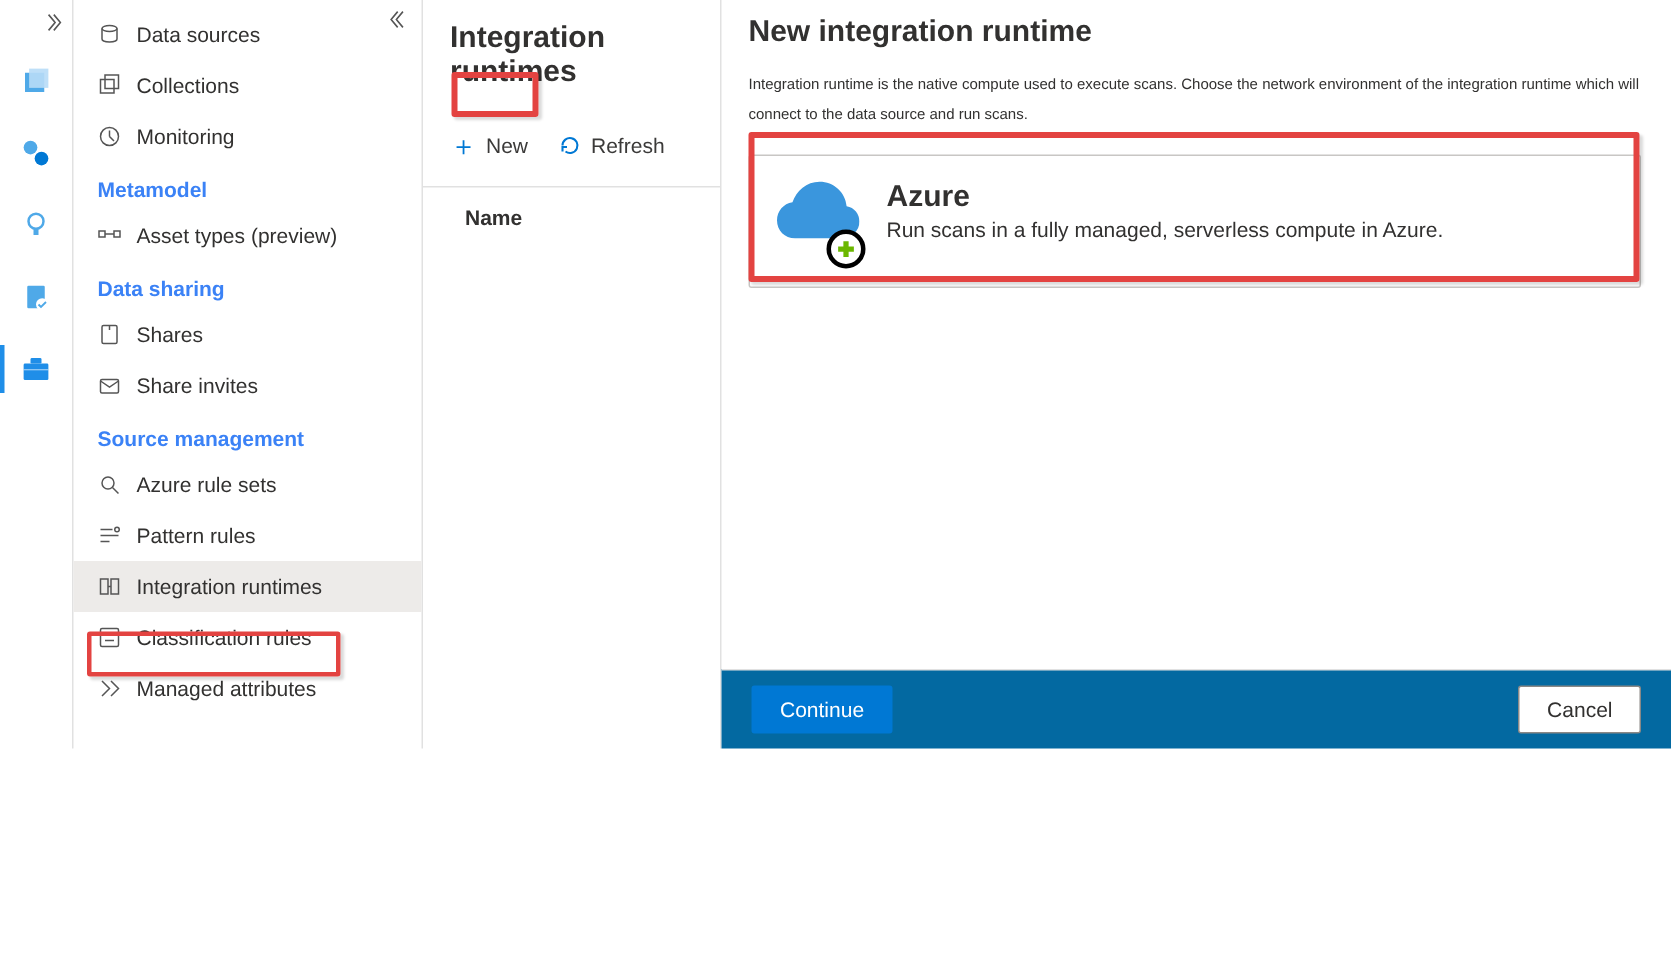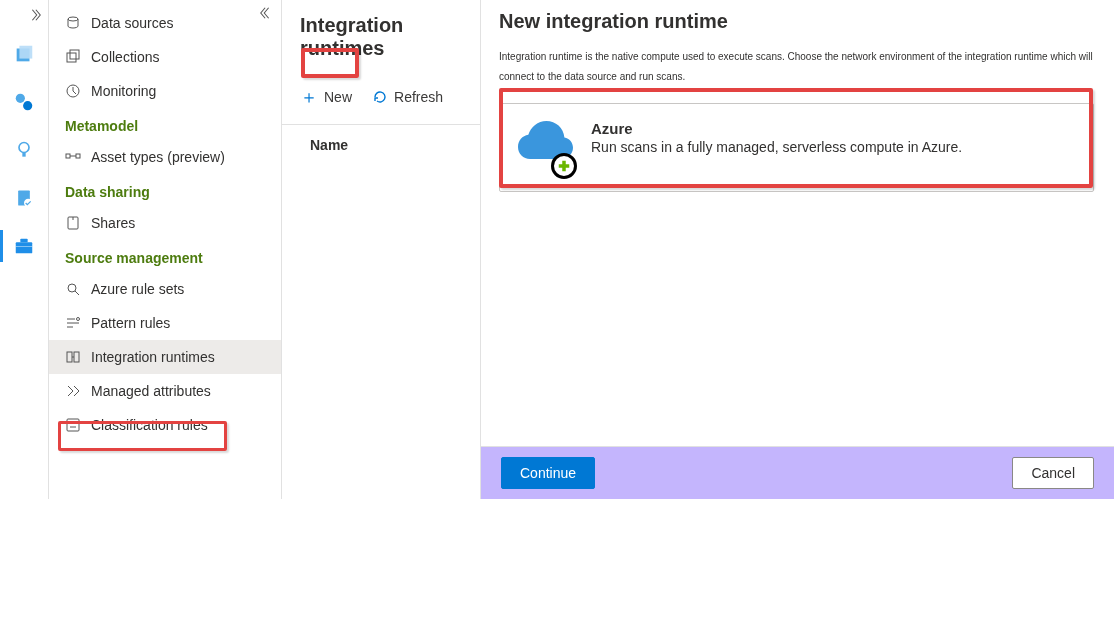--- a/index.html
+++ b/index.html
@@ -9,21 +9,21 @@
   
   .iconrail { width:49px; border-right:1px solid #e1e1e1; display:flex; flex-direction:column; align-items:center; padding-top:8px; gap:0; position:relative; }
   .iconrail .expand { width:48px; display:flex; justify-content:flex-end; padding-right:6px; padding-bottom:8px; color:#555; }
   .rail-item { width:48px; height:48px; display:flex; align-items:center; justify-content:center; color:#1f8ee8; cursor:pointer; }
   .rail-item.selected { position:relative; }
   .rail-item.selected::before { content:""; position:absolute; left:0; top:8px; bottom:8px; width:3px; background:#1f8ee8; }
 
   
   .navpanel { width:233px; border-right:1px solid #e1e1e1; position:relative; padding-top:6px; }
   .navpanel .collapse { position:absolute; right:8px; top:6px; color:#555; font-size:13px; cursor:pointer; }
-  .nav-section { padding:10px 16px 6px 16px; font-weight:600; color:#4d7c0f; font-size:14px; }
+  .nav-section { padding:10px 16px 6px 16px; font-weight:600; color:#3b82f6; font-size:14px; }
   .nav-item { display:flex; align-items:center; gap:10px; height:34px; padding:0 16px; color:#323130; cursor:pointer; }
   .nav-item .ic { width:16px; display:flex; justify-content:center; color:#555; }
   .nav-item.active { background:#edebe9; }
   .hl-ir { position:absolute; border:3px solid #e34341; border-radius:2px; pointer-events:none; box-shadow:2px 2px 2px rgba(0,0,0,.15); }
   .hl1 { left:58px; top:421px; width:169px; height:30px; }
 
   
   .middle { width:199px; border-right:1px solid #e1e1e1; padding:14px 0 0 0; position:relative; }
   .middle h1 { font-size:20px; font-weight:600; margin:0 18px 16px 18px; color:#323130; }
   .toolbar { display:flex; gap:4px; align-items:center; padding:6px 10px; }
@@ -32,26 +32,26 @@
   .tbtn .refresh { color:#0078d4; }
   .colhdr { padding:12px 28px 8px 28px; color:#323130; font-weight:600; border-top:1px solid #e1e1e1; margin-top:6px; }
   .hl2 { left:301px; top:48px; width:58px; height:30px; border-width:4px; }
 
   
   .main { flex:1; position:relative; padding:10px 20px 0 18px; }
   .main h2 { font-size:20px; font-weight:600; margin:0 0 14px 0; }
   .desc { font-size:10px; color:#323130; line-height:20px; margin-bottom:16px; }
   .card { border:1px solid #c8c6c4; border-radius:2px; padding:16px 18px; display:flex; gap:18px; align-items:flex-start; margin-bottom:14px; cursor:pointer; background:#fff; }
   .card .media { width:55px; height:55px; position:relative; flex:none; }
-  .card .body .title { font-weight:600; font-size:15px; margin-bottom:2px; }
+  .card .body .title { font-weight:600; font-size:20px; margin-bottom:2px; }
   .card .body .sub { color:#323130; font-size:14px; }
   .hl3 { border:4px solid #e34341; border-radius:2px; pointer-events:none; position:absolute; left:499px; top:88px; width:594px; height:100px; box-shadow:2px 2px 2px rgba(0,0,0,.15); }
 
   
-  .footer { position:absolute; left:0; right:0; bottom:0; border-top:1px solid #e1e1e1; padding:10px 20px; display:flex; justify-content:space-between; background:#c4b5fd; }
+  .footer { position:absolute; left:0; right:0; bottom:0; border-top:1px solid #e1e1e1; padding:10px 20px; display:flex; justify-content:space-between; background:#0369a1; }
   .btn { height:32px; padding:0 18px; border-radius:2px; font-size:14px; cursor:pointer; display:inline-flex; align-items:center; }
   .btn.primary { background:#0078d4; color:#fff; border:1px solid #0078d4; }
   .btn.secondary { background:#fff; color:#323130; border:1px solid #8a8886; }
 
   
   .ring { position:absolute; right:-4px; bottom:-4px; width:26px; height:26px; border:3px solid #000; border-radius:50%; background:#fff; display:flex; align-items:center; justify-content:center; }
   .ring svg { width:14px; height:14px; }
 
   svg { display:block; }
 </style>
@@ -150,20 +150,29 @@
     <div class="nav-section">Data sharing</div>
     <div class="nav-item">
       <span class="ic">
           <svg width="16" height="16" viewBox="0 0 16 16">
             <rect x="3" y="2" width="10" height="12" rx="1" fill="none" stroke="#555"></rect>
             <path d="M8 2v3" stroke="#555"></path>
           </svg>
         </span>
       <span>Shares</span>
     </div>
+    <div class="nav-item">
+      <span class="ic">
+          <svg width="16" height="16" viewBox="0 0 16 16">
+            <rect x="2" y="4" width="12" height="9" rx="1" fill="none" stroke="#555"></rect>
+            <path d="M2 5l6 4 6-4" stroke="#555" fill="none"></path>
+          </svg>
+        </span>
+      <span>Share invites</span>
+    </div>
 
     <div class="nav-section">Source management</div>
     <div class="nav-item">
       <span class="ic">
           <svg width="16" height="16" viewBox="0 0 16 16">
             <circle cx="7" cy="7" r="4" fill="none" stroke="#555"></circle>
             <path d="M10 10l4 4" stroke="#555"></path>
           </svg>
         </span>
       <span>Azure rule sets</span>
@@ -184,33 +193,33 @@
             <rect x="9" y="3" width="5" height="10" fill="none" stroke="#555"></rect>
             <path d="M7 8h2" stroke="#555"></path>
           </svg>
         </span>
       <span>Integration runtimes</span>
     </div>
 
     <div class="nav-item">
       <span class="ic">
           <svg width="16" height="16" viewBox="0 0 16 16">
-            <path d="M3 3l5 5-5 5M9 3l5 5-5 5" stroke="#555" fill="none"></path>
-          </svg>
-        </span>
-      <span>Managed attributes</span>
-    </div>
-    <div class="nav-item">
-      <span class="ic">
-          <svg width="16" height="16" viewBox="0 0 16 16">
             <rect x="2" y="2" width="12" height="12" rx="1" fill="none" stroke="#555"></rect>
             <path d="M5 6h6M5 10h6" stroke="#555"></path>
           </svg>
         </span>
       <span>Classification rules</span>
+    </div>
+    <div class="nav-item">
+      <span class="ic">
+          <svg width="16" height="16" viewBox="0 0 16 16">
+            <path d="M3 3l5 5-5 5M9 3l5 5-5 5" stroke="#555" fill="none"></path>
+          </svg>
+        </span>
+      <span>Managed attributes</span>
     </div>
   </div>
 
   <div class="middle">
     <h1>Integration runtimes</h1>
     <div class="toolbar">
       <div class="tbtn">
         <span class="plus">＋</span>
         <span>New</span>
       </div>

